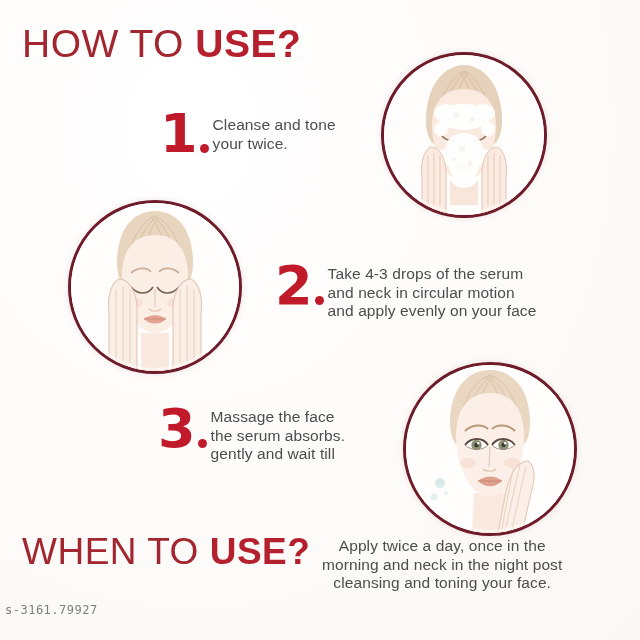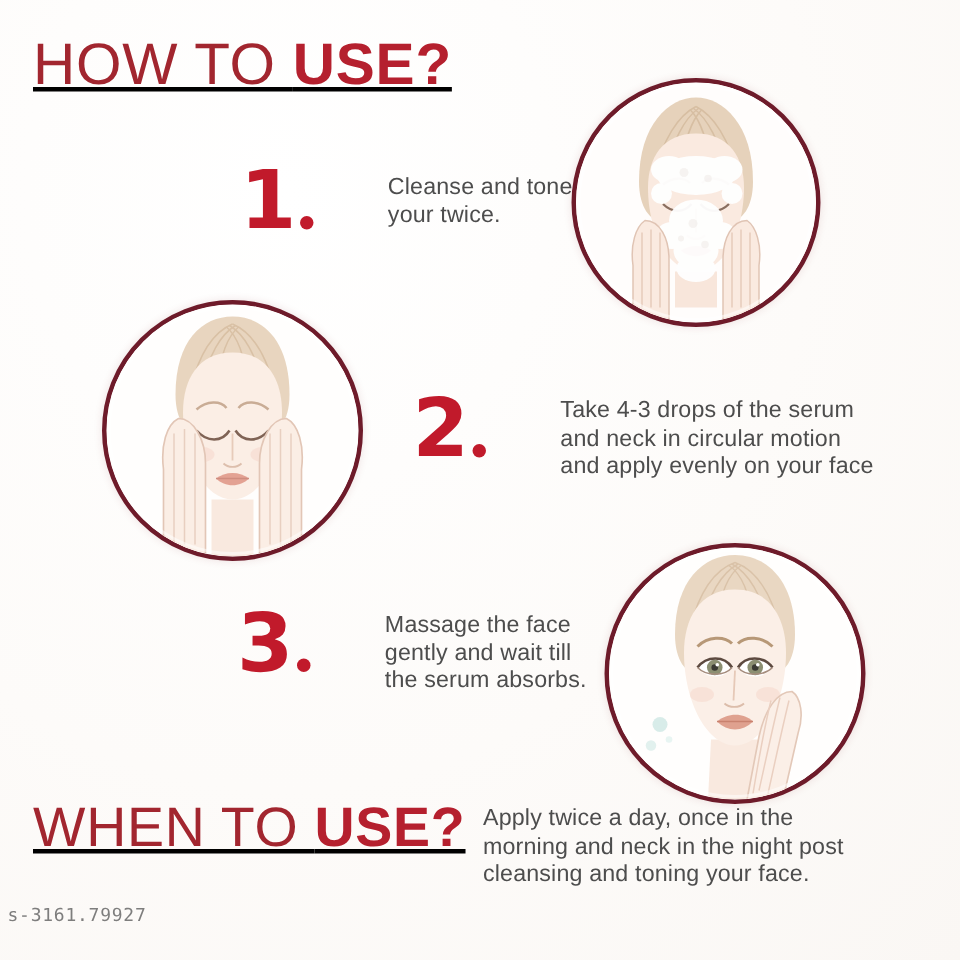--- a/index.html
+++ b/index.html
@@ -7,21 +7,21 @@
     width:640px;height:640px;
     background:#fdfcfa;
     font-family:"Liberation Sans", sans-serif;
     overflow:hidden;
     position:relative;
   }
   .stage{position:absolute;inset:0;background:
       radial-gradient(ellipse at 30% 20%, #ffffff 0%, #fdfbf9 55%, #faf7f4 100%);}
 
   
-  .heading{position:absolute;white-space:nowrap;letter-spacing:.5px;text-decoration:underline;}
+  .heading{position:absolute;white-space:nowrap;letter-spacing:.5px;}
   .heading .thin{
     font-weight:400;color:#a2262f;
     font-family:"Liberation Sans", sans-serif;
   }
   .heading .bold{
     font-weight:700;color:#b5202e;
   }
   #h-how{left:22px;top:22px;font-size:39px;}
   #h-when{left:22px;top:531px;font-size:37px;}
 
@@ -42,34 +42,34 @@
     width:9px;height:9px;border-radius:50%;
     background:#c11a2b;
   }
   .body{
     font-size:15.5px;
     line-height:18.5px;
     color:#4d4d4d;
     font-family:"Liberation Sans", sans-serif;
     letter-spacing:.1px;
     padding-top:3px;
-    margin-left:46px;
   }
   .body div{white-space:nowrap;}
 
   #step1{left:160px;top:110px;}
   #step1 .body{padding-top:6px;}
   #step2{left:275px;top:262px;}
   #step3{left:158px;top:405px;}
 
   
   #when-body{
     position:absolute;left:322px;top:537px;
     font-size:15.5px;line-height:18.5px;color:#4d4d4d;
     letter-spacing:.1px;
+    text-align:center;
   }
   #when-body div{white-space:nowrap;}
 
   
   .circle{
     position:absolute;border-radius:50%;
     border:3px solid #6e1b2a;
     background:#fffdfc;
     overflow:hidden;
     box-shadow:0 0 6px rgba(120,40,50,.13);
@@ -249,22 +249,22 @@
     </div>
   </div>
 
   <div class="step" id="step3">
     <div class="num">
       <span>3</span>
       <span class="dot"></span>
     </div>
     <div class="body">
       <div>Massage the face</div>
+      <div>the serum absorbs.</div>
       <div>gently and wait till</div>
-      <div>the serum absorbs.</div>
     </div>
   </div>
 
   <div class="circle" id="c3">
     <svg viewBox="0 0 168 168" aria-hidden="true">
       <defs>
           <clipPath id="clip3">
             <circle cx="84" cy="84" r="84"></circle>
           </clipPath>
         </defs>

